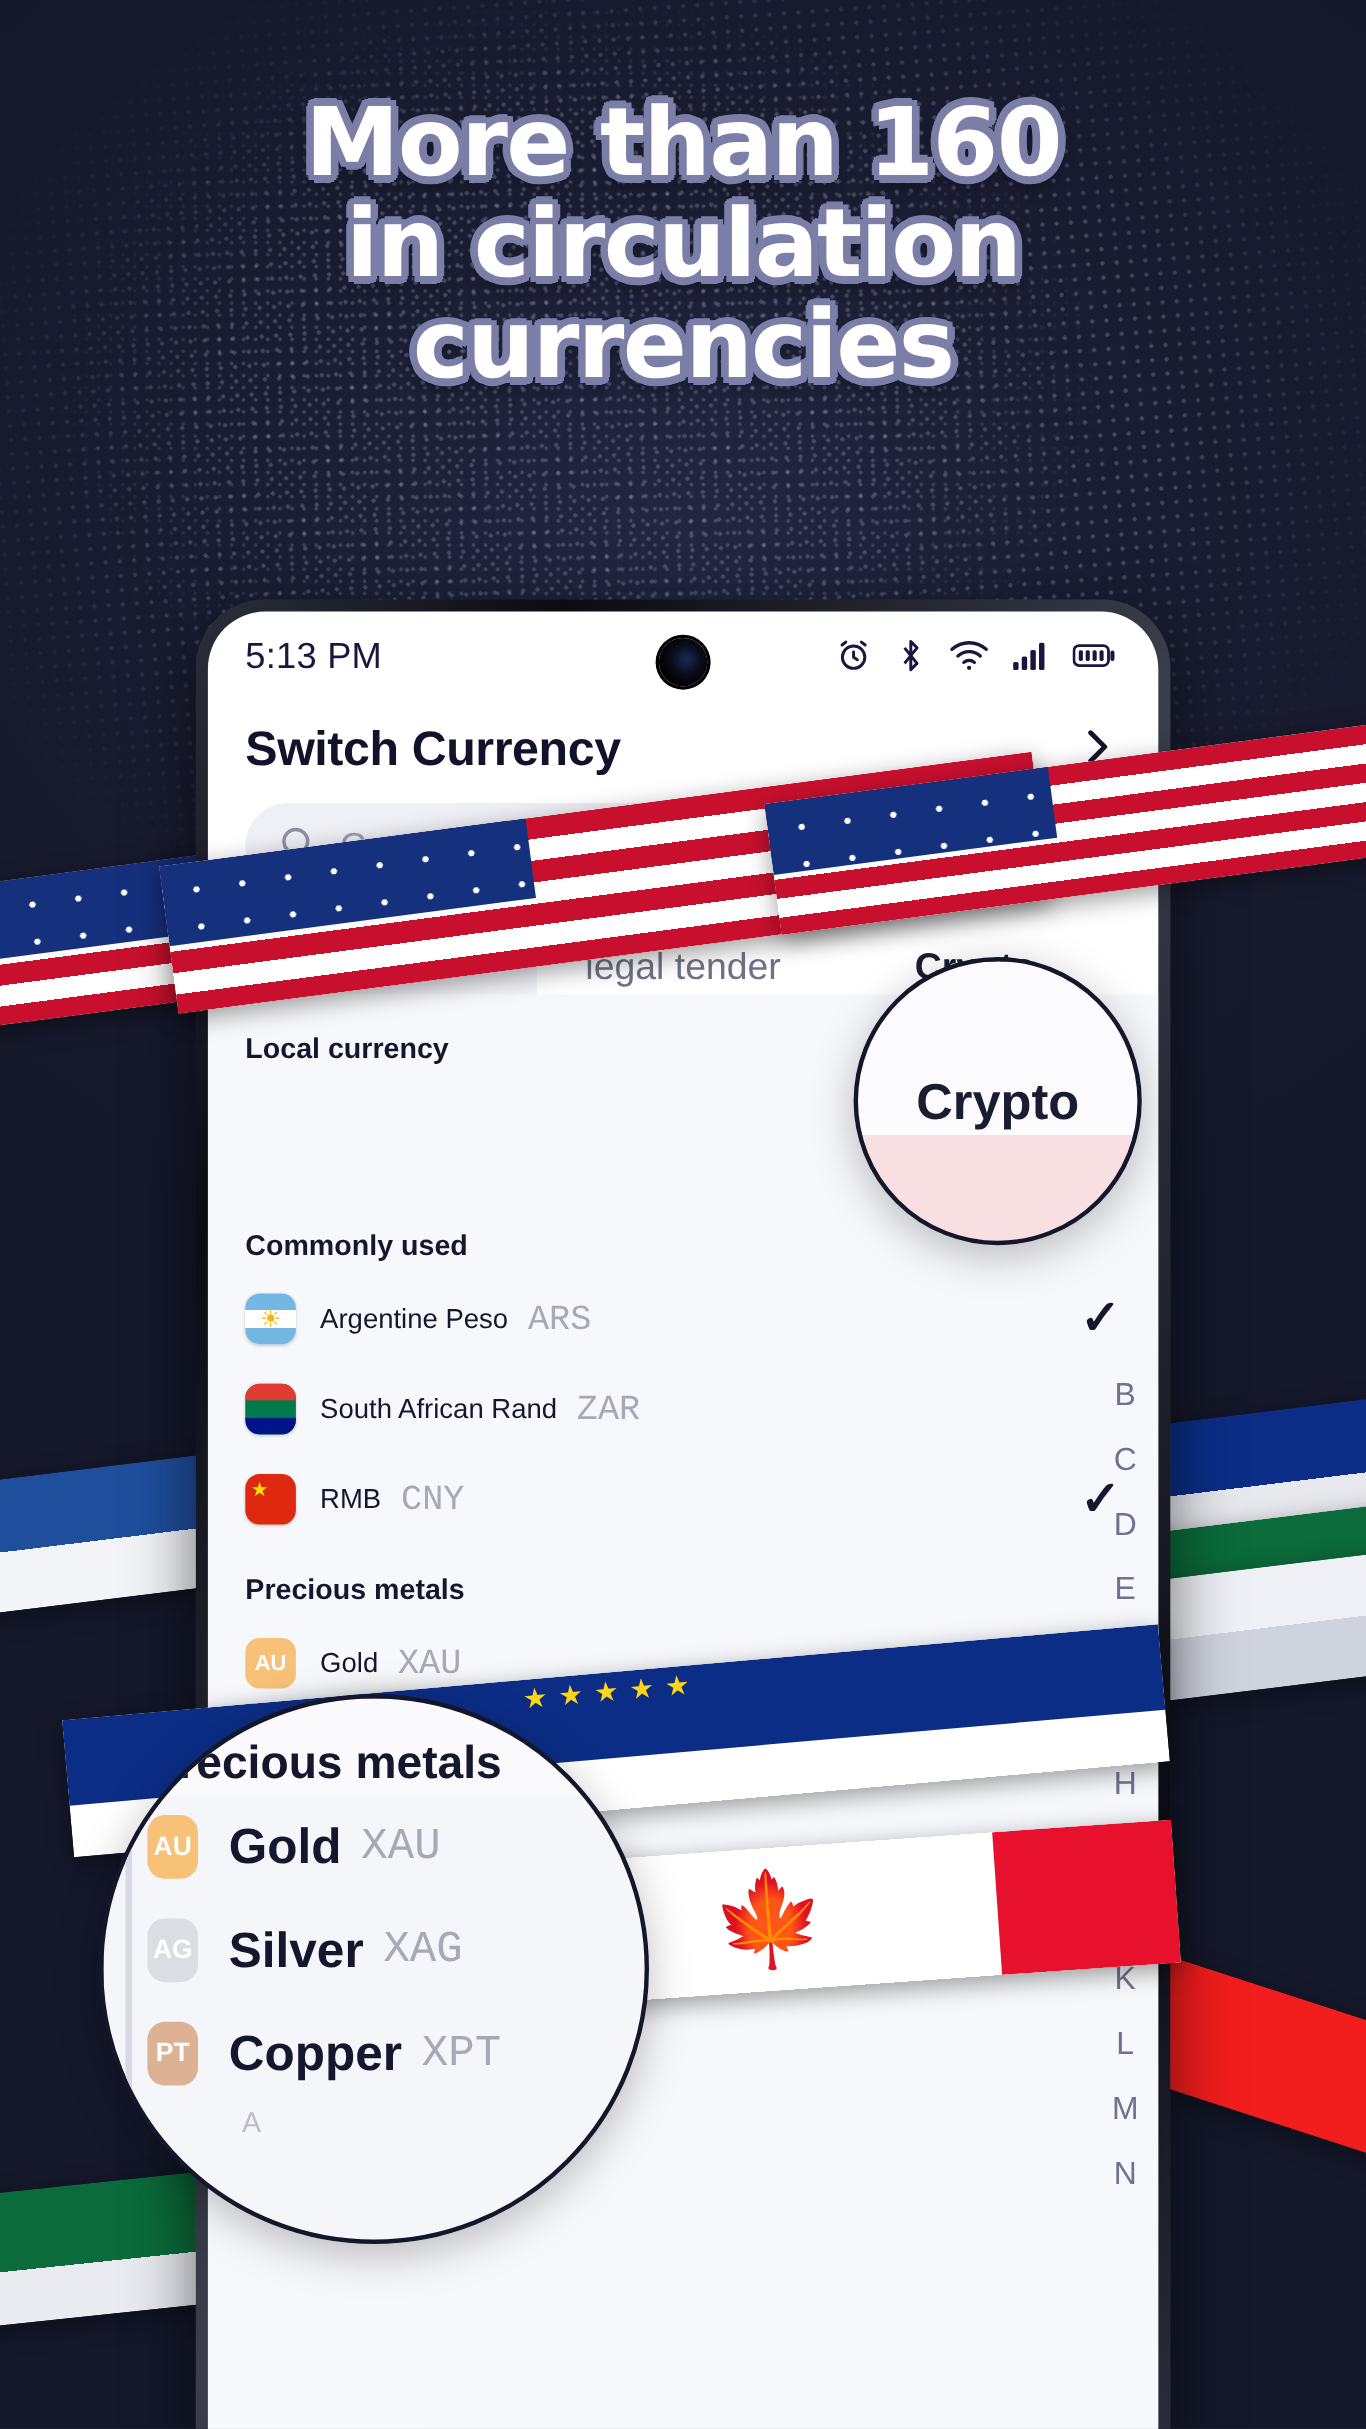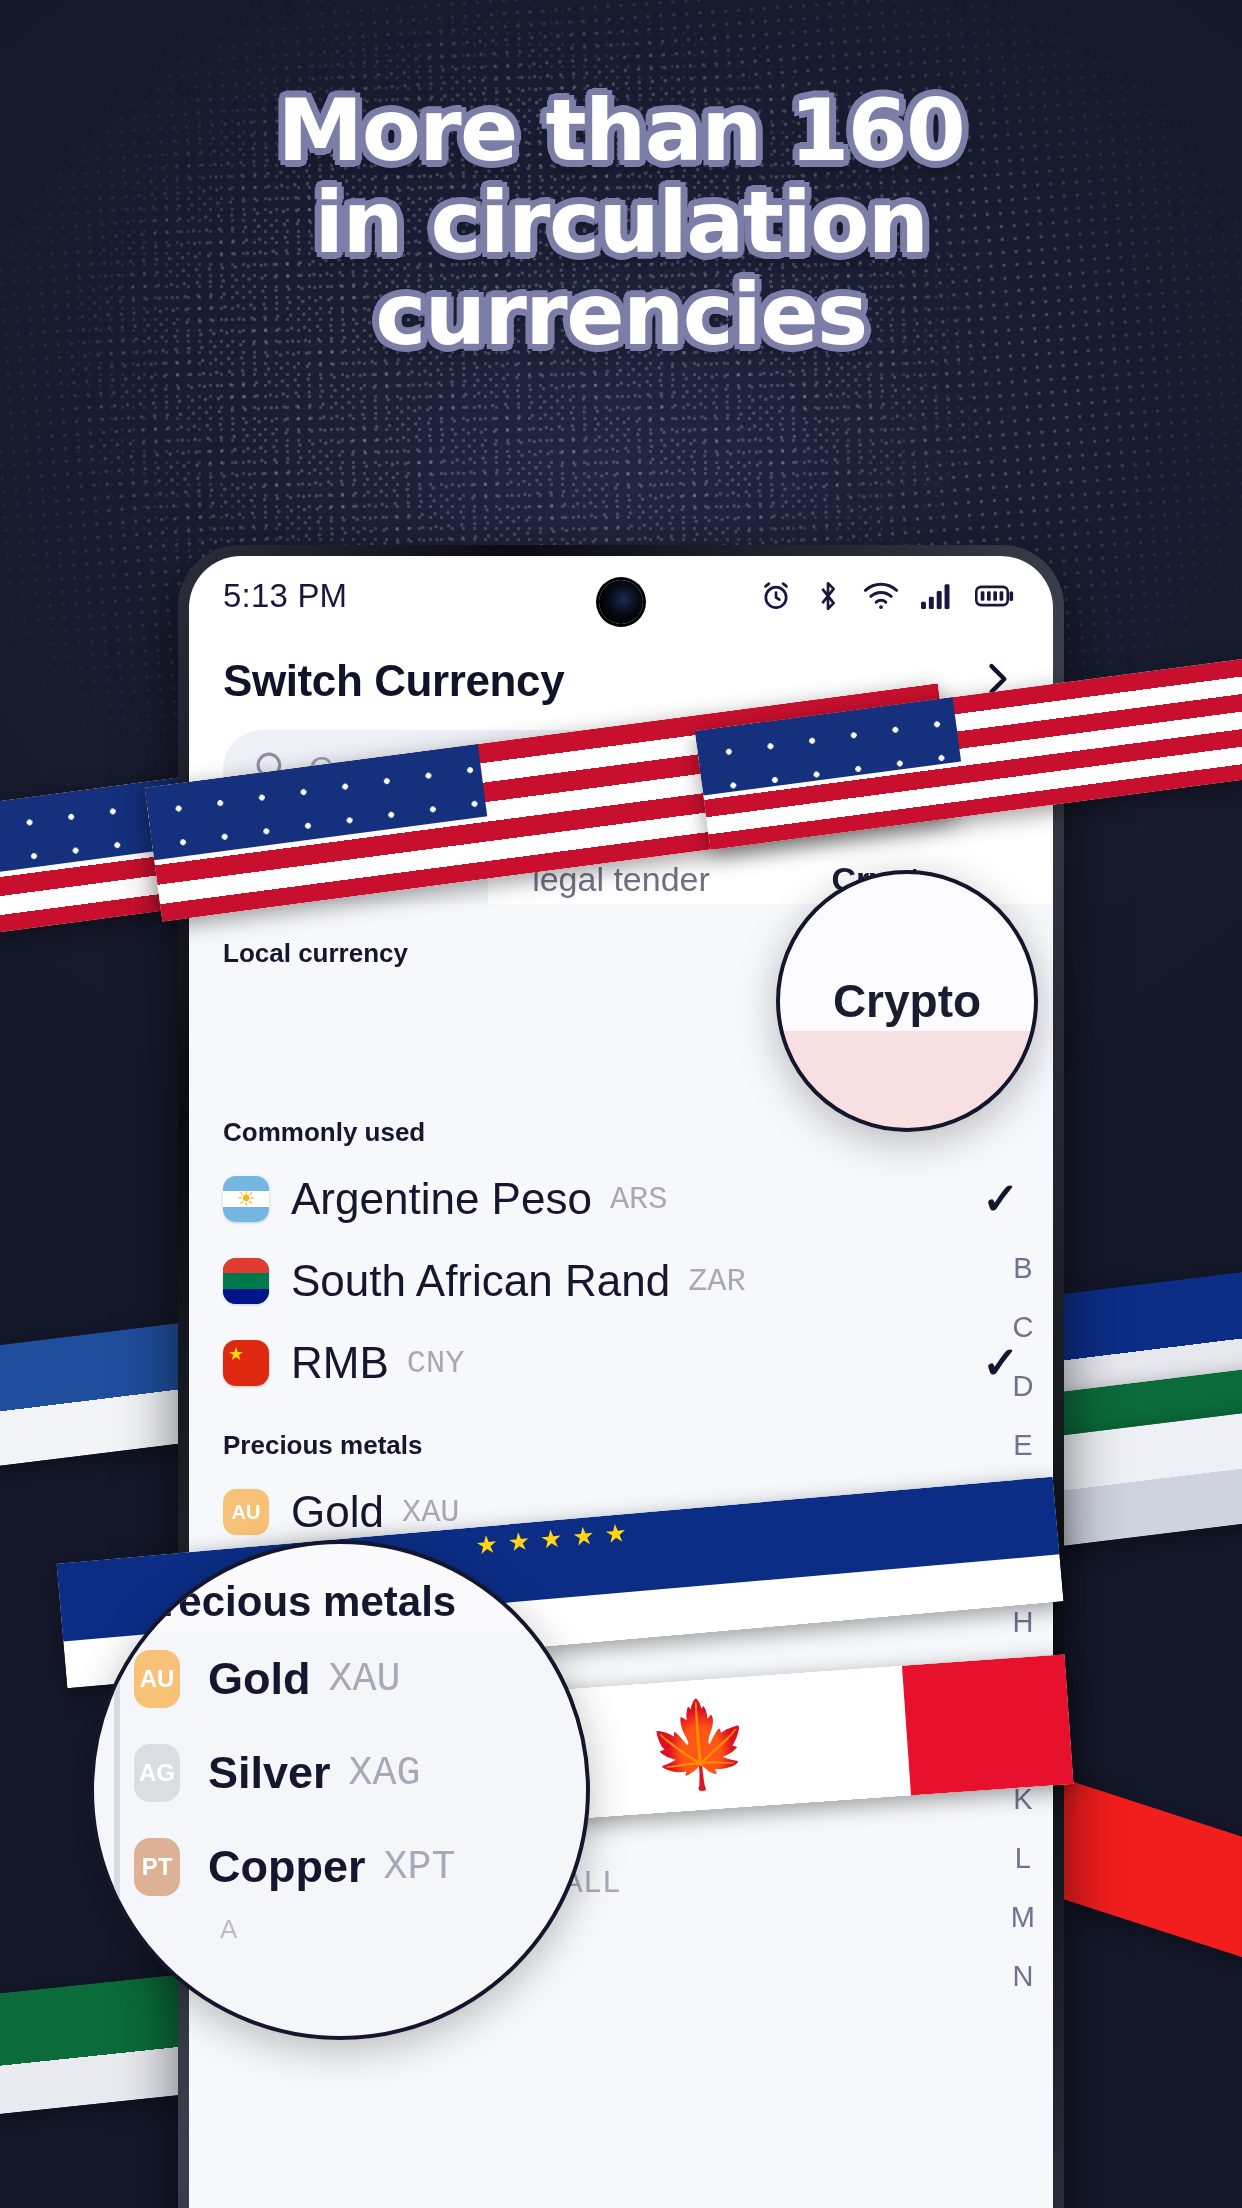--- a/index.html
+++ b/index.html
@@ -214,21 +214,21 @@
     display:flex; align-items:center;
     padding:14px 34px;
     min-height:82px;
   }
   .flagchip {
     width:46px; height:46px; border-radius:13px;
     overflow:hidden; flex:0 0 46px; margin-right:22px;
     position:relative;
     box-shadow:0 1px 3px rgba(0,0,0,.18);
   }
-  .cur-name { font-size:44px; color:#15172e; }
+  .cur-name { font-size:25px; color:#15172e; }
   .cur-code { font-size:32px; color:#a6a9b8; margin-left:18px;font-family:Liberation Mono, monospace; }
   .check { margin-left:auto; color:#15172e; font-size:44px; line-height:44px; font-weight:700; }
   .badge {
     width:46px; height:46px; border-radius:13px; flex:0 0 46px; margin-right:22px;
     display:flex; align-items:center; justify-content:center;
     font-size:20px; font-weight:700; color:#ffffff;
   }
 
   
   .f-ar { background:linear-gradient(#74b7e2 0 33%, #fff 33% 67%, #74b7e2 67% 100%); }

